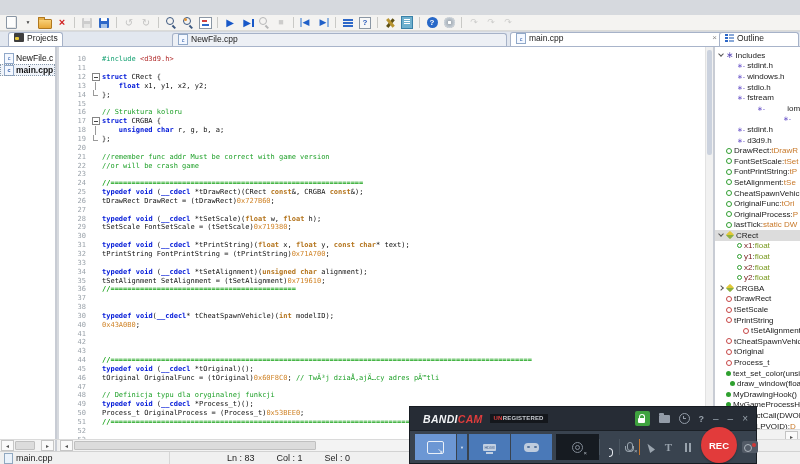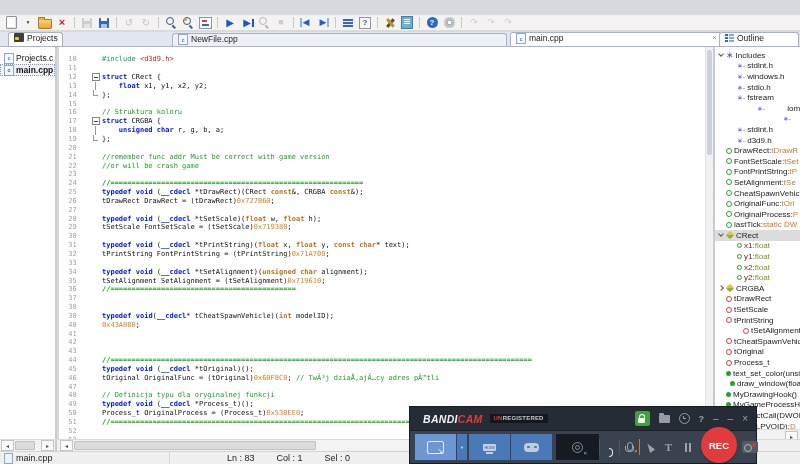--- a/index.html
+++ b/index.html
@@ -72,21 +72,21 @@
   .ic-outl::before{content:"";position:absolute;left:0;top:1px;width:3px;height:2px;background:#2E68C8;box-shadow:0 3px 0 #2E68C8,0 6px 0 #2E68C8;}
   .ic-outl::after{content:"";position:absolute;left:4px;top:1px;width:5px;height:2px;background:#88A8D8;box-shadow:0 3px 0 #88A8D8,0 6px 0 #88A8D8;}
   
   .leftpanel{position:absolute;left:0;top:47px;width:57px;height:392px;background:#fff;border-right:2px solid #C8CCD4;box-sizing:border-box;padding-top:5px;overflow:hidden;}
   .pitem{display:flex;gap:2px;align-items:center;height:12px;font-size:8.5px;padding-left:4px;white-space:nowrap;color:#111;}
   .pitem.sel{font-weight:bold;outline:1px dotted #8899AA;outline-offset:-1px;background:#F0F4FA;}
   
   .editor{position:absolute;left:59px;top:47px;width:646px;height:392px;background:#fff;overflow:hidden;}
   .codewrap{padding-top:8px;}
   .cline{display:flex;height:8.85px;align-items:center;white-space:pre;}
-  .lnum{width:27px;text-align:center;padding-right:3px;font-family:"DejaVu Sans Mono",monospace;font-size:7px;color:#9AA2AA;flex-shrink:0;}
+  .lnum{width:27px;text-align:right;padding-right:3px;font-family:"DejaVu Sans Mono",monospace;font-size:7px;color:#9AA2AA;flex-shrink:0;}
   .fold{width:13px;flex-shrink:0;display:flex;justify-content:center;align-items:center;height:100%;}
   .fs{width:6px;height:6px;border:1px solid #858585;background:#fff;position:relative;display:inline-block;}
   .fs::after{content:"";position:absolute;left:1px;top:2.5px;width:4px;height:1px;background:#444;}
   .fm{width:1px;height:100%;background:#9a9a9a;display:inline-block;}
   .fe{width:4px;height:5px;border-left:1px solid #9a9a9a;border-bottom:1px solid #9a9a9a;display:inline-block;margin-bottom:3px;}
   .ct{font-family:"DejaVu Sans Mono",monospace;font-size:7px;}
   .tok-k{color:#0018D8;font-weight:bold;}
   .tok-k2{color:#B4741C;font-weight:bold;}
   .tok-c{color:#1EA028;}
   .tok-cb{color:#12A012;font-weight:bold;}
@@ -293,21 +293,21 @@
       </div>
     <div class="tab t-out">
       <span class="ic-outl"></span>
       <span>Outline</span>
     </div>
   </div>
 
   <div class="leftpanel" id="leftpanel">
       <div class="pitem">
         <span class="ic-cpp"></span>
-        <span>Projects.c</span>
+        <span>NewFile.c</span>
       </div>
       <div class="pitem sel">
         <span class="ic-cpp"></span>
         <span>main.cpp</span>
       </div>
     </div>
 
   <div class="editor">
     <div class="codewrap" id="codewrap">
         <div class="cline"><span class="lnum">10</span><span class="fold"></span><span class="ct tok-p">#include </span><span class="ct tok-s">&lt;d3d9.h&gt;</span></div>

